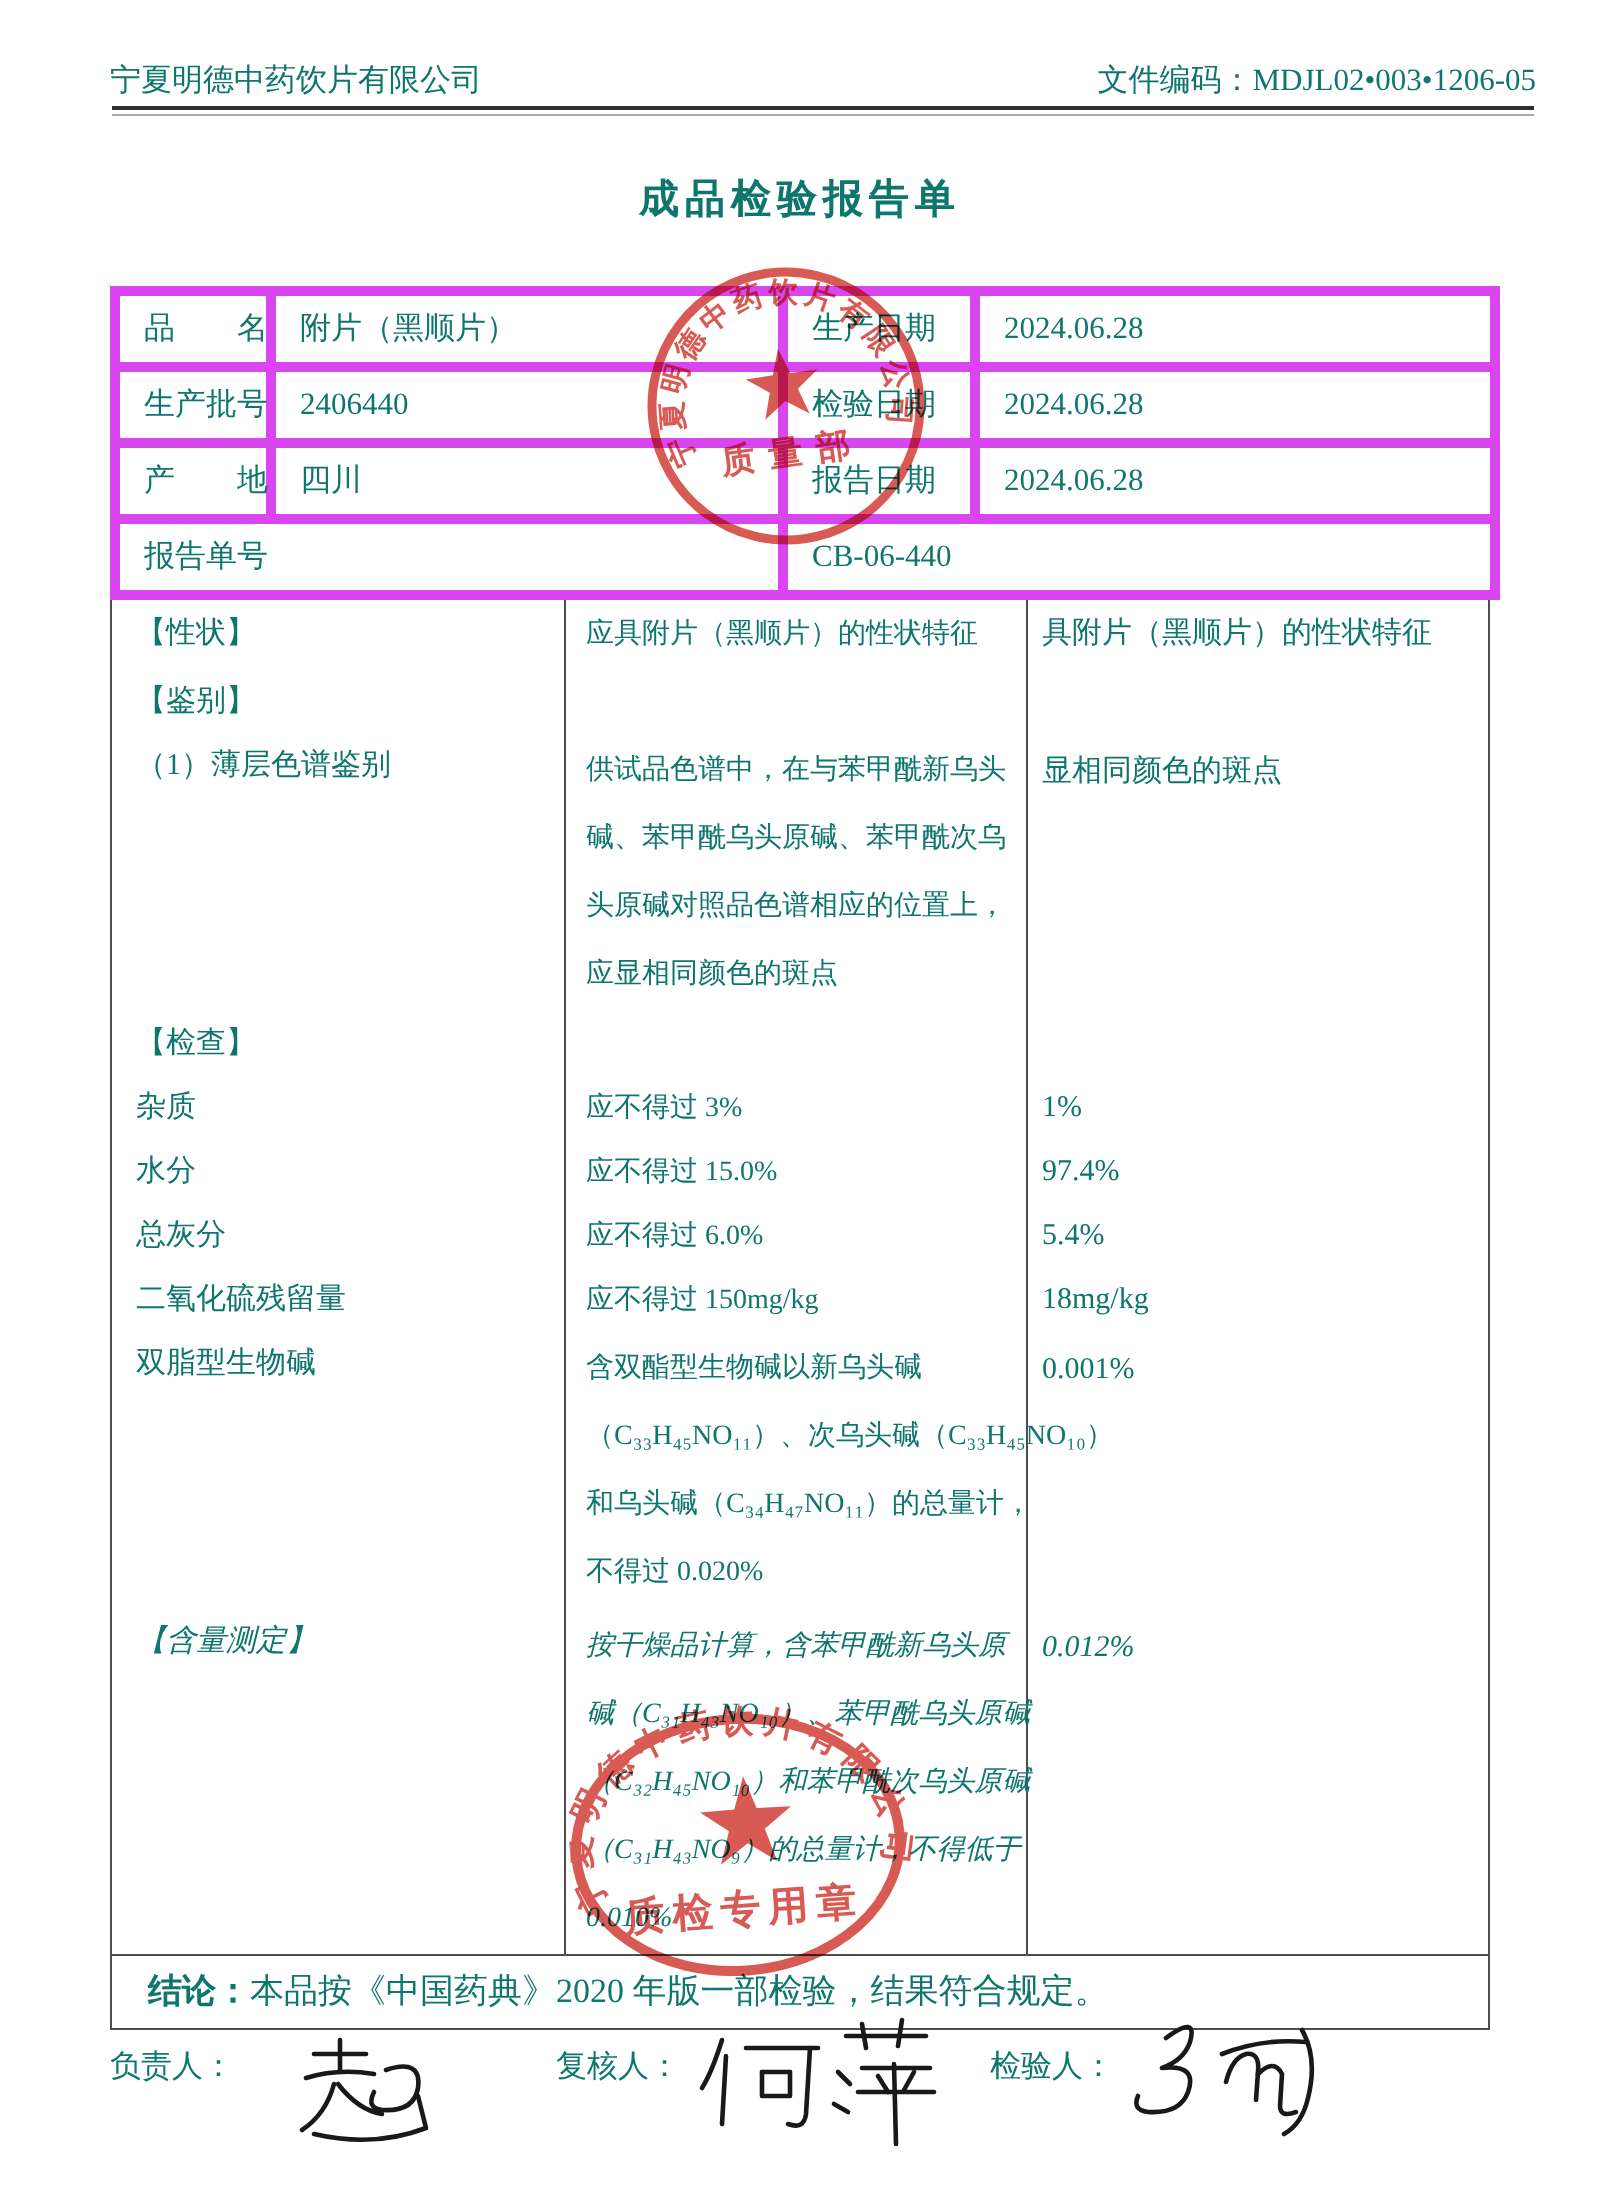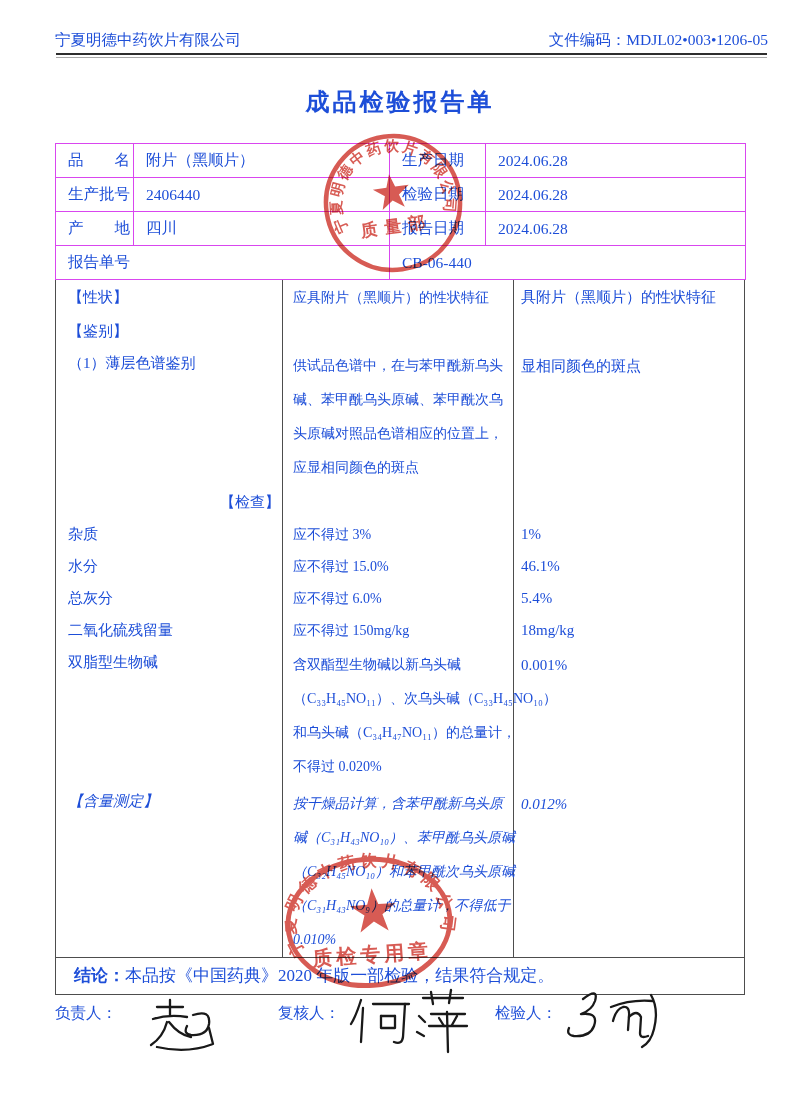--- a/index.html
+++ b/index.html
@@ -1,31 +1,31 @@
 <!DOCTYPE html>
 <html><head>
 <meta charset="utf-8">
 <style>
   html,body{margin:0;padding:0;background:#e8e8e8;}
   .page{
     position:relative;width:800px;height:1098px;background:#ffffff;
-    font-family:"Liberation Serif","DejaVu Serif",serif;color:#1d4ed8;
+    font-family:"Liberation Serif","DejaVu Serif",serif;color:#0f766e;
     overflow:hidden;margin:0 auto;
   }
   
   .hdr{position:absolute;top:30px;left:55px;right:32px;display:flex;
        justify-content:space-between;font-size:15.5px;}
   .hdr-rule{position:absolute;top:53px;left:56px;right:33px;height:2px;
        border-top:2px solid #2e2e2e;border-bottom:1px solid #a9a9a9;}
   .title{position:absolute;top:86px;left:0;width:100%;text-align:center;
-       font-size:24px;font-weight:bold;letter-spacing:3px;}
+       font-size:20px;font-weight:bold;letter-spacing:3px;}
   
   .wrap{position:absolute;top:143px;left:55px;width:690px;}
   table.info{border-collapse:collapse;table-layout:fixed;width:690px;font-size:15.5px;}
-  table.info td{border:1px solid #d946ef;height:33px;padding:0 4px 0 12px;
+  table.info td{border:5px solid #d946ef;height:33px;padding:0 4px 0 12px;
        white-space:nowrap;overflow:visible;margin-top:29px;}
   td.cb{padding-left:6px;}
   
   .insp{border:1px solid #4d4d4d;border-top:none;width:690px;box-sizing:border-box;}
   .insp-row{display:grid;grid-template-columns:227px 231px 230px;}
   .insp-row .cell{padding:3px 2px 0 12px;line-height:29px;font-size:15px;
        white-space:pre;overflow:visible;}
   .insp-row .cell.c1{border-right:1px solid #4d4d4d;}
   .insp-row .cell.c2{border-right:1px solid #4d4d4d;font-size:14px;padding-left:10px;}
   .insp-row .cell.c3{padding-left:7px;}
@@ -114,34 +114,34 @@
             <div class="cell c3"></div>
           </div>
           <div class="insp-row" style="min-height: 136px;">
             <div class="cell c1">（1）薄层色谱鉴别</div>
             <div class="cell c2 ml">供试品色谱中，在与苯甲酰新乌头
 碱、苯甲酰乌头原碱、苯甲酰次乌
 头原碱对照品色谱相应的位置上，
 应显相同颜色的斑点</div>
             <div class="cell c3 ml">显相同颜色的斑点</div>
           </div>
-          <div class="insp-row" style="min-height: 31px; text-align: right;">
+          <div class="insp-row" style="min-height: 31px;">
             <div class="cell c1">【检查】</div>
             <div class="cell c2"></div>
             <div class="cell c3"></div>
           </div>
           <div class="insp-row" style="min-height: 29px;">
             <div class="cell c1">杂质</div>
             <div class="cell c2">应不得过 3%</div>
             <div class="cell c3">1%</div>
           </div>
           <div class="insp-row" style="min-height: 29px;">
             <div class="cell c1">水分</div>
             <div class="cell c2">应不得过 15.0%</div>
-            <div class="cell c3">46.1%</div>
+            <div class="cell c3">97.4%</div>
           </div>
           <div class="insp-row" style="min-height: 29px;">
             <div class="cell c1">总灰分</div>
             <div class="cell c2">应不得过 6.0%</div>
             <div class="cell c3">5.4%</div>
           </div>
           <div class="insp-row" style="min-height: 29px;">
             <div class="cell c1">二氧化硫残留量</div>
             <div class="cell c2">应不得过 150mg/kg</div>
             <div class="cell c3">18mg/kg</div>

